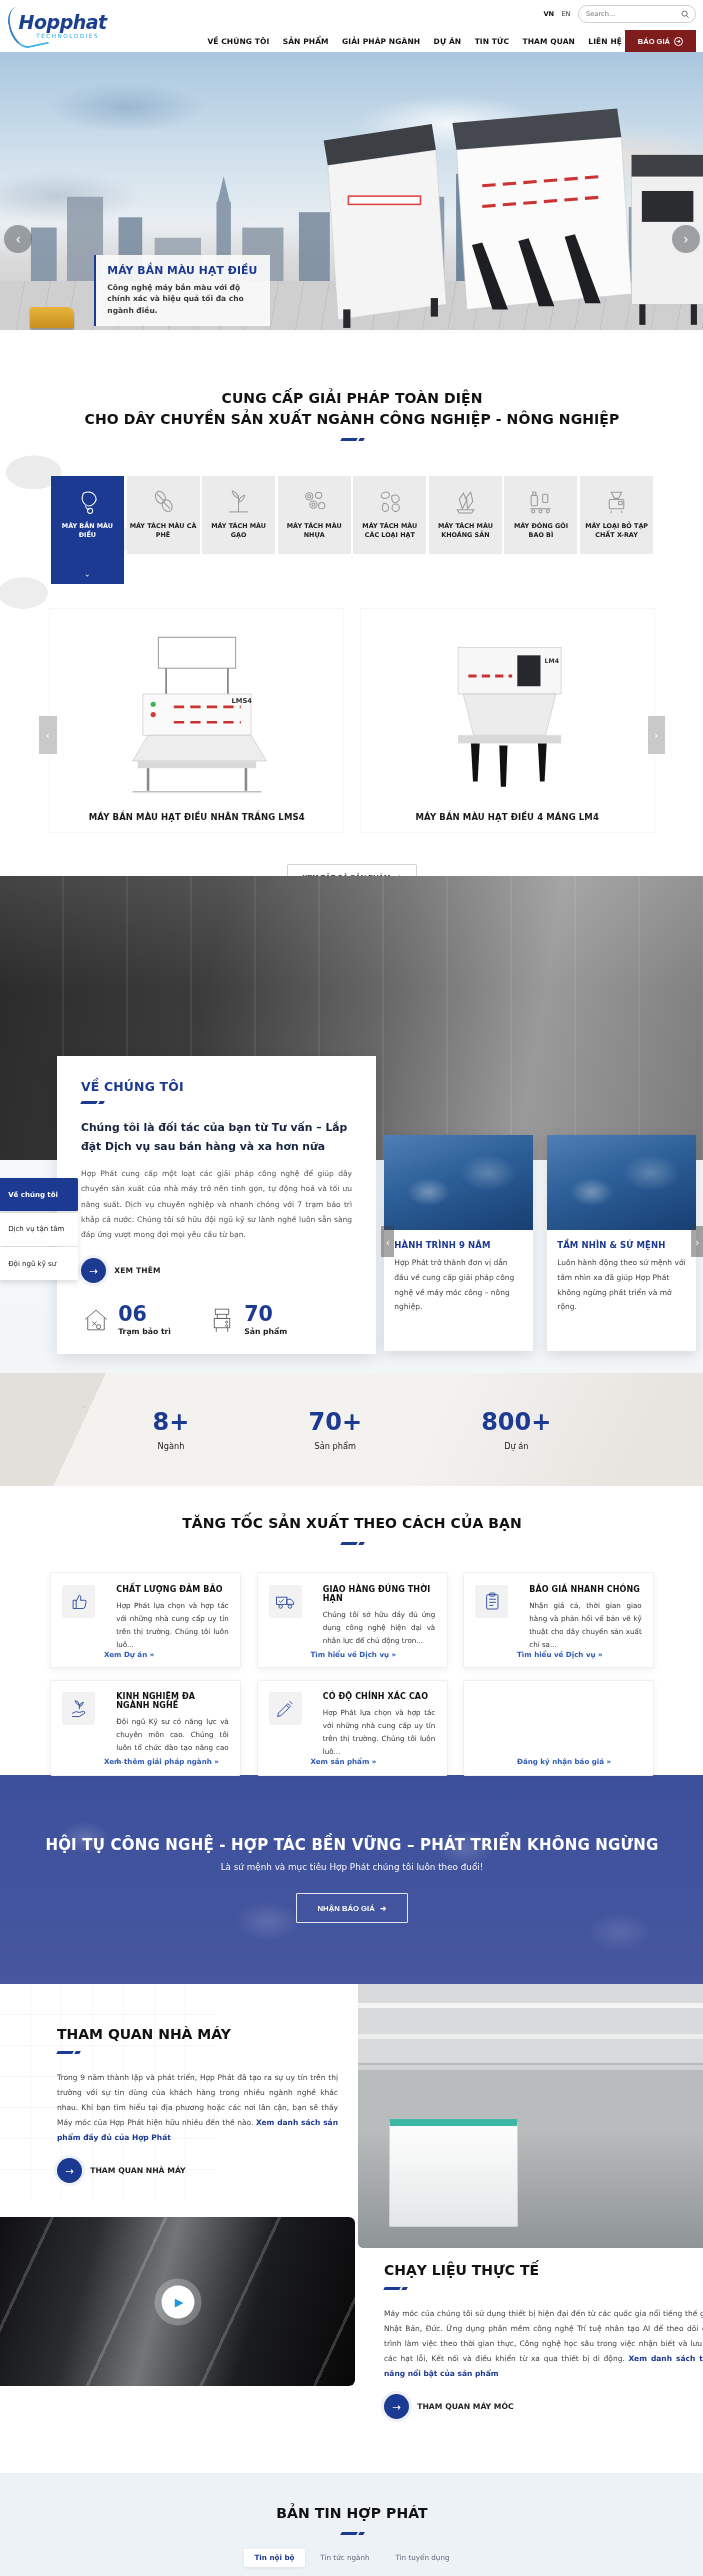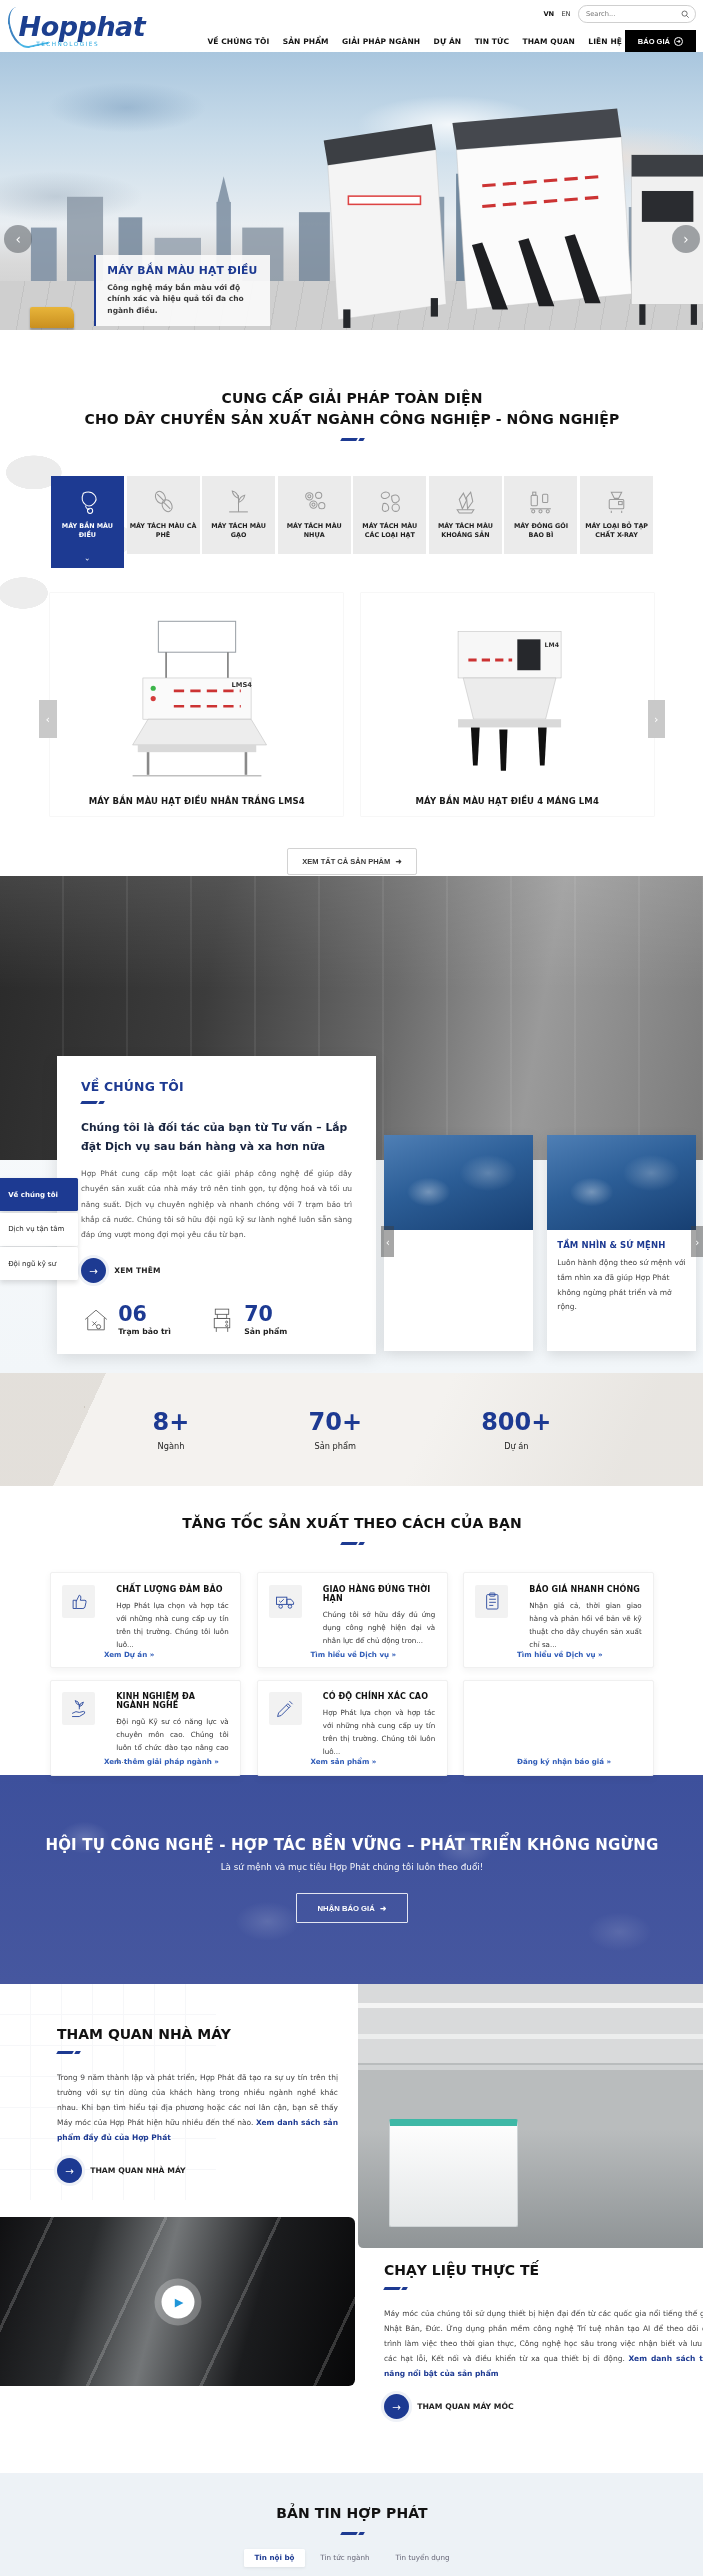--- a/index.html
+++ b/index.html
@@ -2,31 +2,31 @@
 <html lang="vi" style="font-size:8.2px"><head>
 <meta charset="utf-8">
 <style>
   * { box-sizing: border-box; margin: 0; padding: 0; }
   html,body { width:704px; }
   body { font-family:"DejaVu Sans","Liberation Sans",sans-serif; color:#222; background:#fff; position:relative; }
 
   
   #header { height:52px; background:#fff; position:relative; z-index:30; }
   .logo { position:absolute; left:9.3px; top:4.1px; width:118px; height:45px; }
-  .logo-word { font-size:27px; font-weight:bold; font-style:italic; color:#1c3f8f; letter-spacing:-0.5px; line-height:1; margin-top:9.3px; margin-left:9.3px;}
+  .logo-word { font-size:19px; font-weight:bold; font-style:italic; color:#1c3f8f; letter-spacing:-0.5px; line-height:1; margin-top:9.3px; margin-left:9.3px;}
   .logo-sub { font-size:5.7px; color:#29a8e0; letter-spacing:1.5px; margin-left:27px; margin-top:1px; }
   .logo-swoosh { position:absolute; left:0; top:1px; width:36px; height:43px; border-left:2.6px solid #1c6fb8; border-bottom:2.6px solid #29a8e0; border-radius:50% 0 0 70%/60% 0 0 90%; transform:rotate(-12deg); opacity:.85;}
   .header-right { position:absolute; right:8.2px; top:5.2px; display:flex; align-items:center; gap:7.2px; }
   .lang { font-size:6.7px; color:#333; }
   .lang b { color:#111; }
   .search-box { width:118px; height:17.5px; border:0.5px solid #cfcfcf; border-radius:8.8px; display:flex; align-items:center; padding:0 5.2px 0 7.2px; }
   .search-box input { border:none; outline:none; flex:1; font-size:6.7px; color:#666; font-family:inherit; background:transparent;}
   .nav { position:absolute; right:82px; bottom:6.2px; display:flex; gap:13.4px; align-items:center; }
   .nav a { text-decoration:none; color:#121212; font-size:7.5px; font-weight:bold; letter-spacing:0.1px; white-space:nowrap; }
-  .quote-btn { position:absolute; right:8.2px; bottom:0; width:71px; height:21.6px; background:#000000; color:#fff; font-weight:bold; font-size:7.5px; display:flex; align-items:center; justify-content:center; gap:4.1px; cursor:pointer; border:none; }
+  .quote-btn { position:absolute; right:8.2px; bottom:0; width:71px; height:21.6px; background:#7f1d1d; color:#fff; font-weight:bold; font-size:7.5px; display:flex; align-items:center; justify-content:center; gap:4.1px; cursor:pointer; border:none; }
   .quote-btn .circ { width:8.8px; height:8.8px; border:0.8px solid #fff; border-radius:50%; display:inline-flex; align-items:center; justify-content:center; font-size:5.2px; }
 
   
   #hero { height:278px; position:relative; overflow:hidden;
     background:linear-gradient(180deg,#a9c6de 0%,#c9dcea 30%,#e9eef2 62%,#d9d9d9 76%,#c9c9c9 100%); }
   .clouds { position:absolute; inset:0;
     background:
       radial-gradient(113px 36px at 18% 20%, rgba(90,130,170,.35), transparent 70%),
       radial-gradient(134px 41px at 64% 26%, rgba(255,255,255,.8), transparent 70%),
       radial-gradient(155px 46px at 88% 38%, rgba(240,225,215,.7), transparent 70%),
@@ -49,21 +49,21 @@
                 radial-gradient(57px 31px at 60% 55%, #f0f0f0 60%, transparent 61%),
                 radial-gradient(41px 26px at 25% 75%, #ededed 60%, transparent 61%); }
   .sec-title { text-align:center; font-size:14px; font-weight:bold; color:#121212; letter-spacing:0.1px; line-height:1.5; }
   .divider { display:flex; justify-content:center; gap:2.6px; margin-top:8.2px; }
   .divider i { display:block; height:3.1px; background:#1d3a92; transform:skewX(-30deg); }
   .divider i:first-child { width:15.5px; } .divider i:last-child { width:4.6px; }
   .ptabs { display:flex; gap:2.6px; justify-content:center; margin-top:35px; position:relative; }
   .ptab { width:73px; height:78px; background:#ebebeb; display:flex; flex-direction:column; align-items:center; padding-top:11.3px; cursor:pointer; position:relative; }
   .ptab svg { width:27px; height:27px; stroke:#9a9a9a; fill:none; stroke-width:2; }
   .ptab-label { margin-top:7.2px; font-size:6.4px; font-weight:bold; color:#222; text-align:center; line-height:1.5; padding:0 3.1px; }
-  .ptab.active { background:#1d3a92; height:92px; }
+  .ptab.active { background:#1d3a92; height:108px; }
   .ptab.active svg { stroke:#fff; }
   .ptab.active .ptab-label { color:#fff; }
   .ptab.active .chev { position:absolute; bottom:4.1px; left:50%; transform:translateX(-50%) rotate(90deg); color:#fff; font-size:7.7px; }
   .prod-row { display:flex; justify-content:center; gap:17.5px; margin-top:25px; position:relative; }
   .prod-card { width:293px; height:223px; background:#fff; box-shadow:0 0 0 0.5px #f0f0f0; display:flex; flex-direction:column; align-items:center; cursor:pointer; }
   .prod-img { flex:1; width:100%; display:flex; align-items:center; justify-content:center; padding-top:9.3px; }
   .prod-name { font-size:8.5px; font-weight:bold; color:#1a1a1a; padding:7.2px 5.2px 10.3px; text-align:right; letter-spacing:0.1px; }
   .carousel-arrow { position:absolute; top:107px; width:17.5px; height:38px; background:#c9c9c9; color:#fff; font-size:11.3px; display:flex; align-items:center; justify-content:center; cursor:pointer; }
   .carousel-arrow.left { left:39px; } .carousel-arrow.right { right:39px; }
   .viewall-btn { margin:32px auto 0; width:130px; height:27px; border:0.5px solid #d2d2d2; border-radius:2.1px; display:flex; align-items:center; justify-content:center; gap:5.2px; font-size:7.5px; font-weight:bold; color:#3a3a3a; background:#fff; cursor:pointer; }
@@ -435,20 +435,24 @@
           </svg>
         <div>
             <div class="stat-num">70</div>
             <div class="stat-lb">Sản phẩm</div>
           </div>
       </div>
     </div>
   </div>
   <div class="about-card" style="left:384px;">
     <div class="img"></div>
+    <div class="bd">
+      <h4>HÀNH TRÌNH 9 NĂM</h4>
+      <p>Hợp Phát trở thành đơn vị dẫn đầu về cung cấp giải pháp công nghệ về máy móc công – nông nghiệp.</p>
+    </div>
   </div>
   <div class="about-card" style="left:547px;">
     <div class="img"></div>
     <div class="bd">
       <h4>TẦM NHÌN &amp; SỨ MỆNH</h4>
       <p>Luôn hành động theo sứ mệnh với tầm nhìn xa đã giúp Hợp Phát không ngừng phát triển và mở rộng.</p>
     </div>
   </div>
   <div class="about-arrow" style="left:381px;">‹</div>
   <div class="about-arrow" style="right:0;">›</div>

